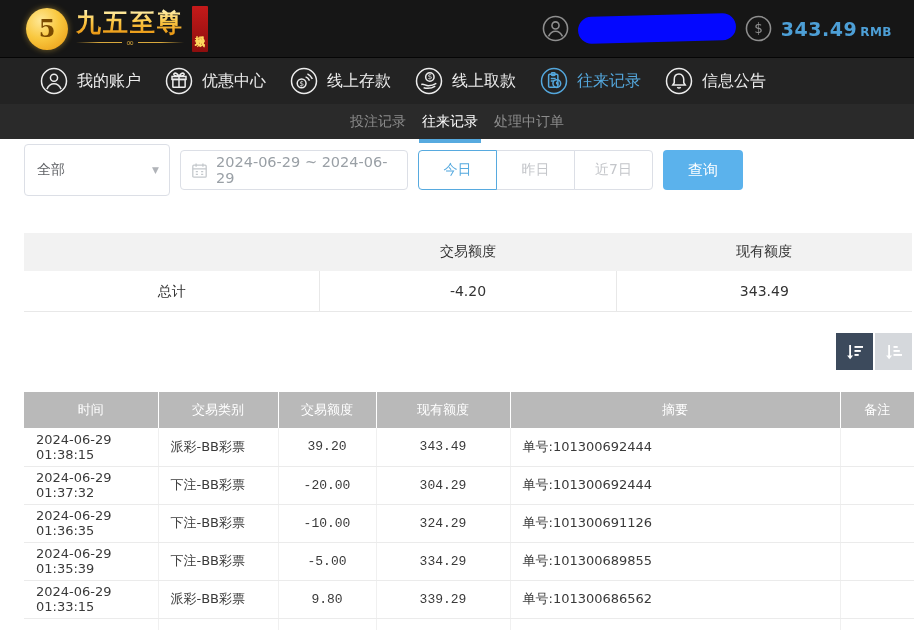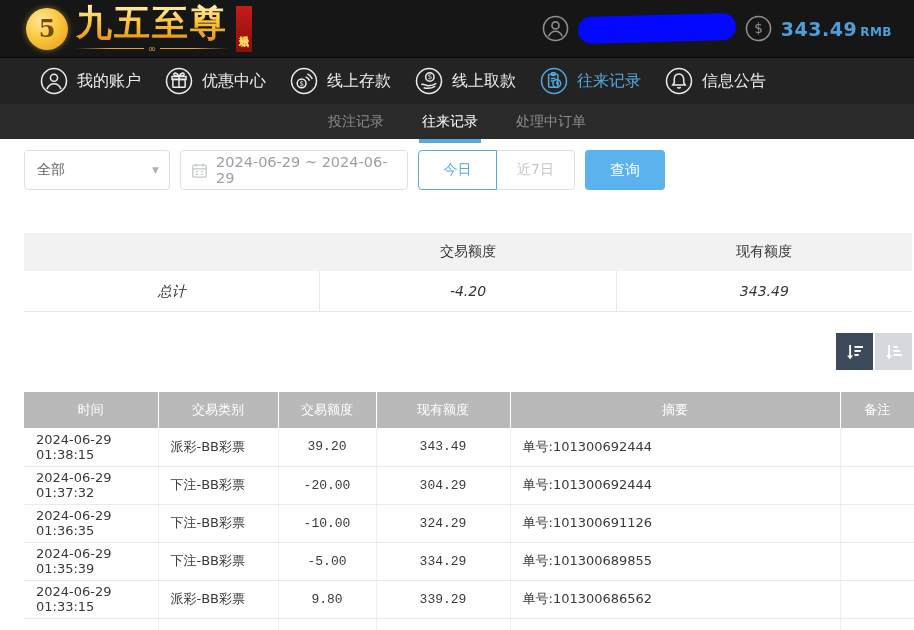--- a/index.html
+++ b/index.html
@@ -9,21 +9,21 @@
   
   .topbar { height:57px; background:#161616; display:flex; align-items:center;
     justify-content:space-between; padding:0 22px 0 26px; }
   .logo { display:flex; align-items:center; gap:8px; }
   .emblem { width:42px; height:42px; border-radius:50%;
     background:radial-gradient(circle at 35% 30%, #ffe896 0%, #f9c83f 45%, #e8960f 100%);
     display:flex; align-items:center; justify-content:center;
     color:#7a4a00; font-weight:bold; font-size:24px; font-family:"DejaVu Serif","Liberation Serif",serif;
     box-shadow:0 0 6px rgba(249,200,63,.45); }
   .brand-wrap { display:flex; flex-direction:column; align-items:center; }
-  .brand-text { font-size:36px; font-weight:bold; letter-spacing:2px;
+  .brand-text { font-size:25px; font-weight:bold; letter-spacing:2px;
     background:linear-gradient(180deg,#ffefad 5%,#fbc746 45%,#e8920e 95%);
     -webkit-background-clip:text; background-clip:text;
     -webkit-text-fill-color:transparent; color:#f5b83d; line-height:1.1; }
   .flourish { display:flex; align-items:center; gap:4px; width:100%; margin-top:1px; }
   .flourish .line { flex:1; height:1px;
     background:linear-gradient(90deg,transparent,#d8a83c,#d8a83c); }
   .flourish .line.r { background:linear-gradient(90deg,#d8a83c,#d8a83c,transparent); }
   .flourish .swirl { color:#d8a83c; font-size:10px; line-height:1; }
   .badge { writing-mode:vertical-rl; text-orientation:upright;
     background:linear-gradient(180deg,#c51a1a,#8d0e0e); color:#ffd95e;
@@ -41,32 +41,32 @@
   
   .mainnav { height:47px; background:#232323; border-top:1px solid #050505;
     display:flex; align-items:center; padding-left:40px; gap:24px; }
   .nav-item { display:flex; align-items:center; gap:9px; color:#ececec;
     font-size:16px; cursor:pointer; }
   .nav-item.active { color:#54a7dc; }
   .nav-item svg { display:block; }
 
   
   .subnav { height:35px; background:#2a2a2a; display:flex; align-items:center;
-    justify-content:center; gap:38px; }
+    justify-content:center; gap:16px; }
   .subnav-tab { color:#8c8c8c; font-size:14px; height:35px; line-height:35px;
     position:relative; cursor:pointer; }
   .subnav-tab.active { color:#fff; }
   .subnav-tab.active::after { content:""; position:absolute; left:-3px; right:-3px;
     bottom:-4px; height:4px; background:#57aadf; }
 
   
   .content { padding-left:24px; }
 
   .filter-row { margin-top:11px; display:flex; align-items:center; height:40px; }
-  .select-box { width:146px; height:40px; border:1px solid #dcdfe6; border-radius:4px;
+  .select-box { width:146px; height:52px; border:1px solid #dcdfe6; border-radius:4px;
     display:flex; align-items:center; justify-content:space-between;
     padding:0 10px 0 12px; color:#606266; font-size:14px; cursor:pointer; }
   .caret { color:#b0b3b8; font-size:9px; }
   .date-box { width:228px; height:40px; border:1px solid #dcdfe6; border-radius:4px;
     display:flex; align-items:center; gap:8px; padding:0 10px; margin-left:10px;
     color:#9aa0a6; font-size:14.5px; cursor:pointer; }
   .range-group { display:flex; margin-left:10px; }
   .range-btn { width:79px; height:40px; border:1px solid #dcdfe6; background:#fff;
     color:#c4c6ca; font-size:14px; margin-left:-1px; cursor:pointer;
     font-family:inherit; }
@@ -74,21 +74,21 @@
   .range-btn:last-child { border-radius:0 4px 4px 0; }
   .range-btn.active { border:1px solid #57aadf; color:#57aadf; position:relative; z-index:1;
     border-radius:4px 0 0 4px; }
   .query-btn { width:80px; height:40px; margin-left:10px; border:none; border-radius:4px;
     background:#5bb2ec; color:#fff; font-size:15px; cursor:pointer; font-family:inherit; }
 
   
   .summary { width:888px; margin-top:43px; font-size:14px; color:#333; }
   .summary .s-head { display:flex; background:#f2f2f2; height:38px; align-items:center; }
   .summary .s-row { display:flex; height:41px; align-items:center;
-    border-bottom:1px solid #e8e8e8; background:#fff;font-style:italic; }
+    border-bottom:1px solid #e8e8e8; background:#fff; }
   .summary .cell { flex:1; text-align:center; }
   .summary .s-row .cell + .cell { border-left:1px solid #e8e8e8;
     height:100%; line-height:40px; }
   .summary .s-row .cell:first-child { height:100%; line-height:40px; }
 
   
   .sort-row { margin-top:21px; display:flex; justify-content:flex-end; gap:2px;
     padding-right:2px; }
   .sort-btn { width:37px; height:37px; border:none; display:flex; align-items:center;
     justify-content:center; cursor:pointer; }
@@ -234,20 +234,21 @@
         <svg width="17" height="17" viewBox="0 0 16 16" fill="none" stroke="currentColor" stroke-width="1.2">
           <rect x="1.7" y="3" width="12.6" height="11.3" rx="1"></rect>
           <path d="M1.7 6.4h12.6M4.8 1.5v3M11.2 1.5v3"></path>
           <path d="M4.5 9h2M9.5 9h2M4.5 11.7h2M9.5 11.7h2"></path>
         </svg>
       </span>
       <span>2024-06-29 ~ 2024-06-29</span>
     </div>
     <div class="range-group">
       <button class="range-btn active">今日</button>
+      <button class="range-btn">昨日</button>
       <button class="range-btn">近7日</button>
     </div>
     <button class="query-btn">查询</button>
   </div>
 
   <div class="summary">
     <div class="s-head">
       <div class="cell"></div>
       <div class="cell">交易额度</div>
       <div class="cell">现有额度</div>

